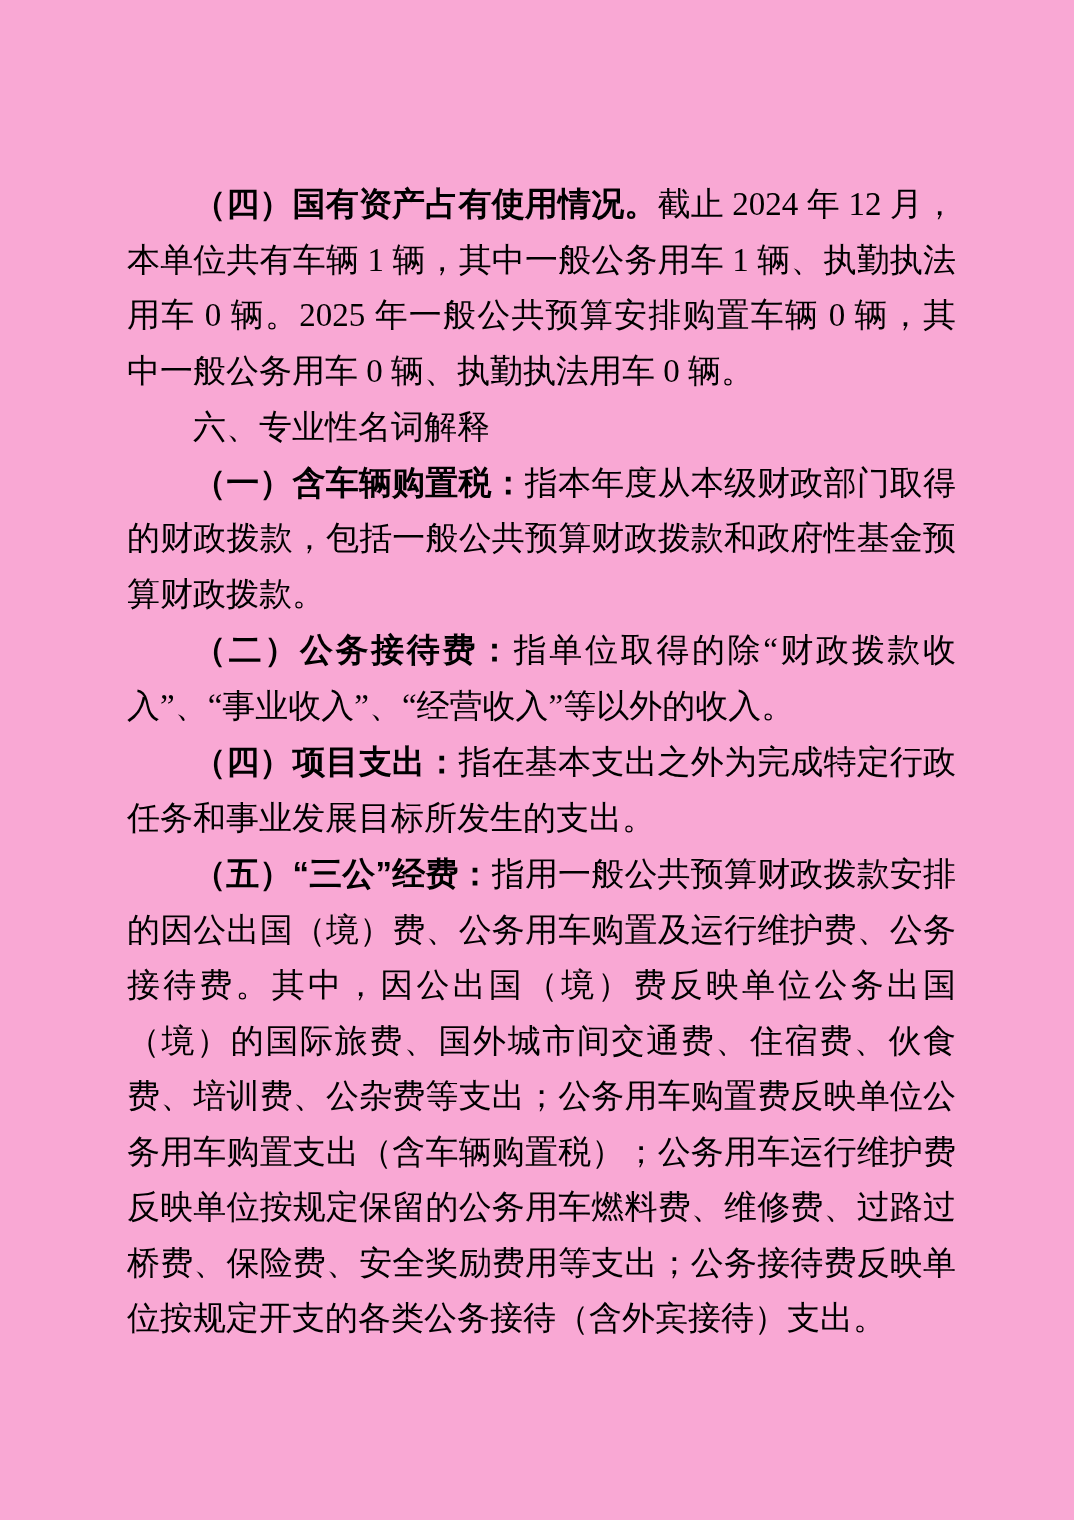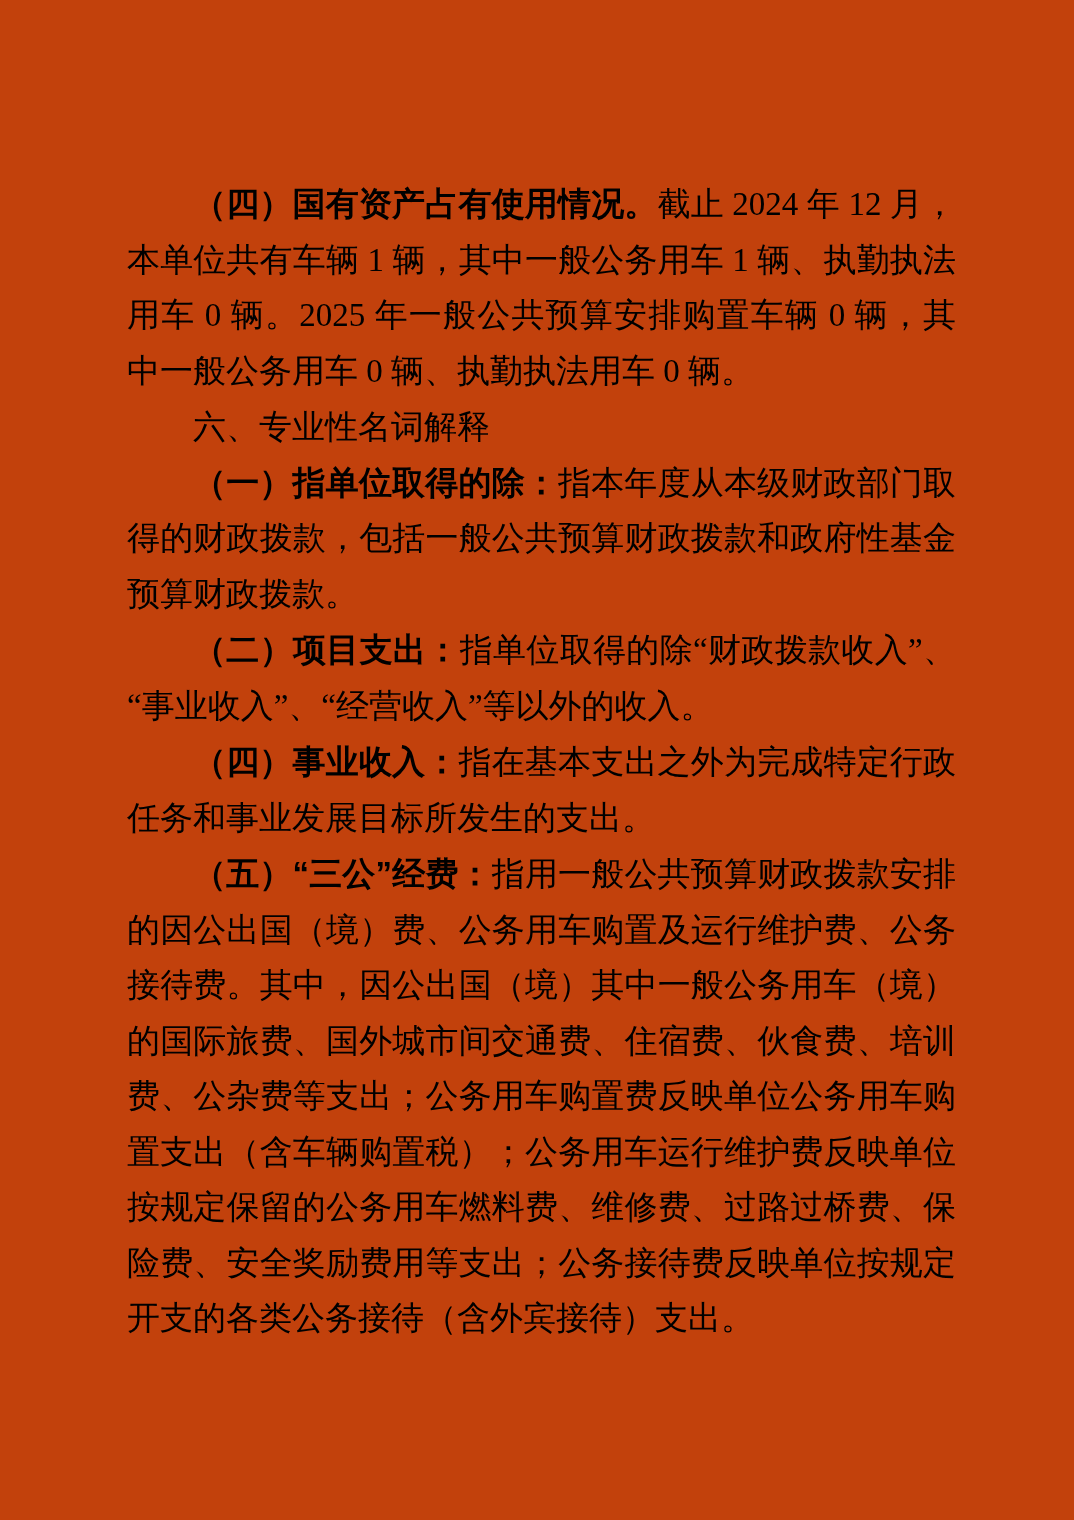--- a/index.html
+++ b/index.html
@@ -4,21 +4,21 @@
 <style>
   html, body {
     margin: 0;
     padding: 0;
     background: #ffffff;
   }
   .page {
     position: relative;
     width: 1074px;
     height: 1520px;
-    background: #c2410c;
+    background: #f9a8d4;
     overflow: hidden;
     font-family: "Liberation Serif", serif;
   }
   .doc {
     position: absolute;
     left: 127px;
     top: 176px;
     width: 829px;
     font-size: 33px;
     line-height: 55.5px;
@@ -43,23 +43,23 @@
 </head>
 <body>
 
 <div class="page">
   <div class="doc">
 
     <p><span class="lead">（四）国有资产占有使用情况。</span><span>截止 2024 年 12 月，本单位共有车辆 1 辆，其中一般公务用车 1 辆、执勤执法用车 0 辆。2025 年一般公共预算安排购置车辆 0 辆，其中一般公务用车 0 辆、执勤执法用车 0 辆。</span></p>
 
     <p class="heading">六、专业性名词解释</p>
 
-    <p><span class="lead">（一）指单位取得的除：</span><span>指本年度从本级财政部门取得的财政拨款，包括一般公共预算财政拨款和政府性基金预算财政拨款。</span></p>
+    <p><span class="lead">（一）含车辆购置税：</span><span>指本年度从本级财政部门取得的财政拨款，包括一般公共预算财政拨款和政府性基金预算财政拨款。</span></p>
 
-    <p><span class="lead">（二）项目支出：</span><span>指单位取得的除“财政拨款收入”、“事业收入”、“经营收入”等以外的收入。</span></p>
+    <p><span class="lead">（二）公务接待费：</span><span>指单位取得的除“财政拨款收入”、“事业收入”、“经营收入”等以外的收入。</span></p>
 
 
-    <p><span class="lead">（四）事业收入：</span><span>指在基本支出之外为完成特定行政任务和事业发展目标所发生的支出。</span></p>
+    <p><span class="lead">（四）项目支出：</span><span>指在基本支出之外为完成特定行政任务和事业发展目标所发生的支出。</span></p>
 
-    <p><span class="lead">（五）“三公”经费：</span><span>指用一般公共预算财政拨款安排的因公出国（境）费、公务用车购置及运行维护费、公务接待费。其中，因公出国（境）其中一般公务用车（境）的国际旅费、国外城市间交通费、住宿费、伙食费、培训费、公杂费等支出；公务用车购置费反映单位公务用车购置支出（含车辆购置税）；公务用车运行维护费反映单位按规定保留的公务用车燃料费、维修费、过路过桥费、保险费、安全奖励费用等支出；公务接待费反映单位按规定开支的各类公务接待（含外宾接待）支出。</span></p>
+    <p><span class="lead">（五）“三公”经费：</span><span>指用一般公共预算财政拨款安排的因公出国（境）费、公务用车购置及运行维护费、公务接待费。其中，因公出国（境）费反映单位公务出国（境）的国际旅费、国外城市间交通费、住宿费、伙食费、培训费、公杂费等支出；公务用车购置费反映单位公务用车购置支出（含车辆购置税）；公务用车运行维护费反映单位按规定保留的公务用车燃料费、维修费、过路过桥费、保险费、安全奖励费用等支出；公务接待费反映单位按规定开支的各类公务接待（含外宾接待）支出。</span></p>
 
   </div>
 </div>
 
 </body></html>

